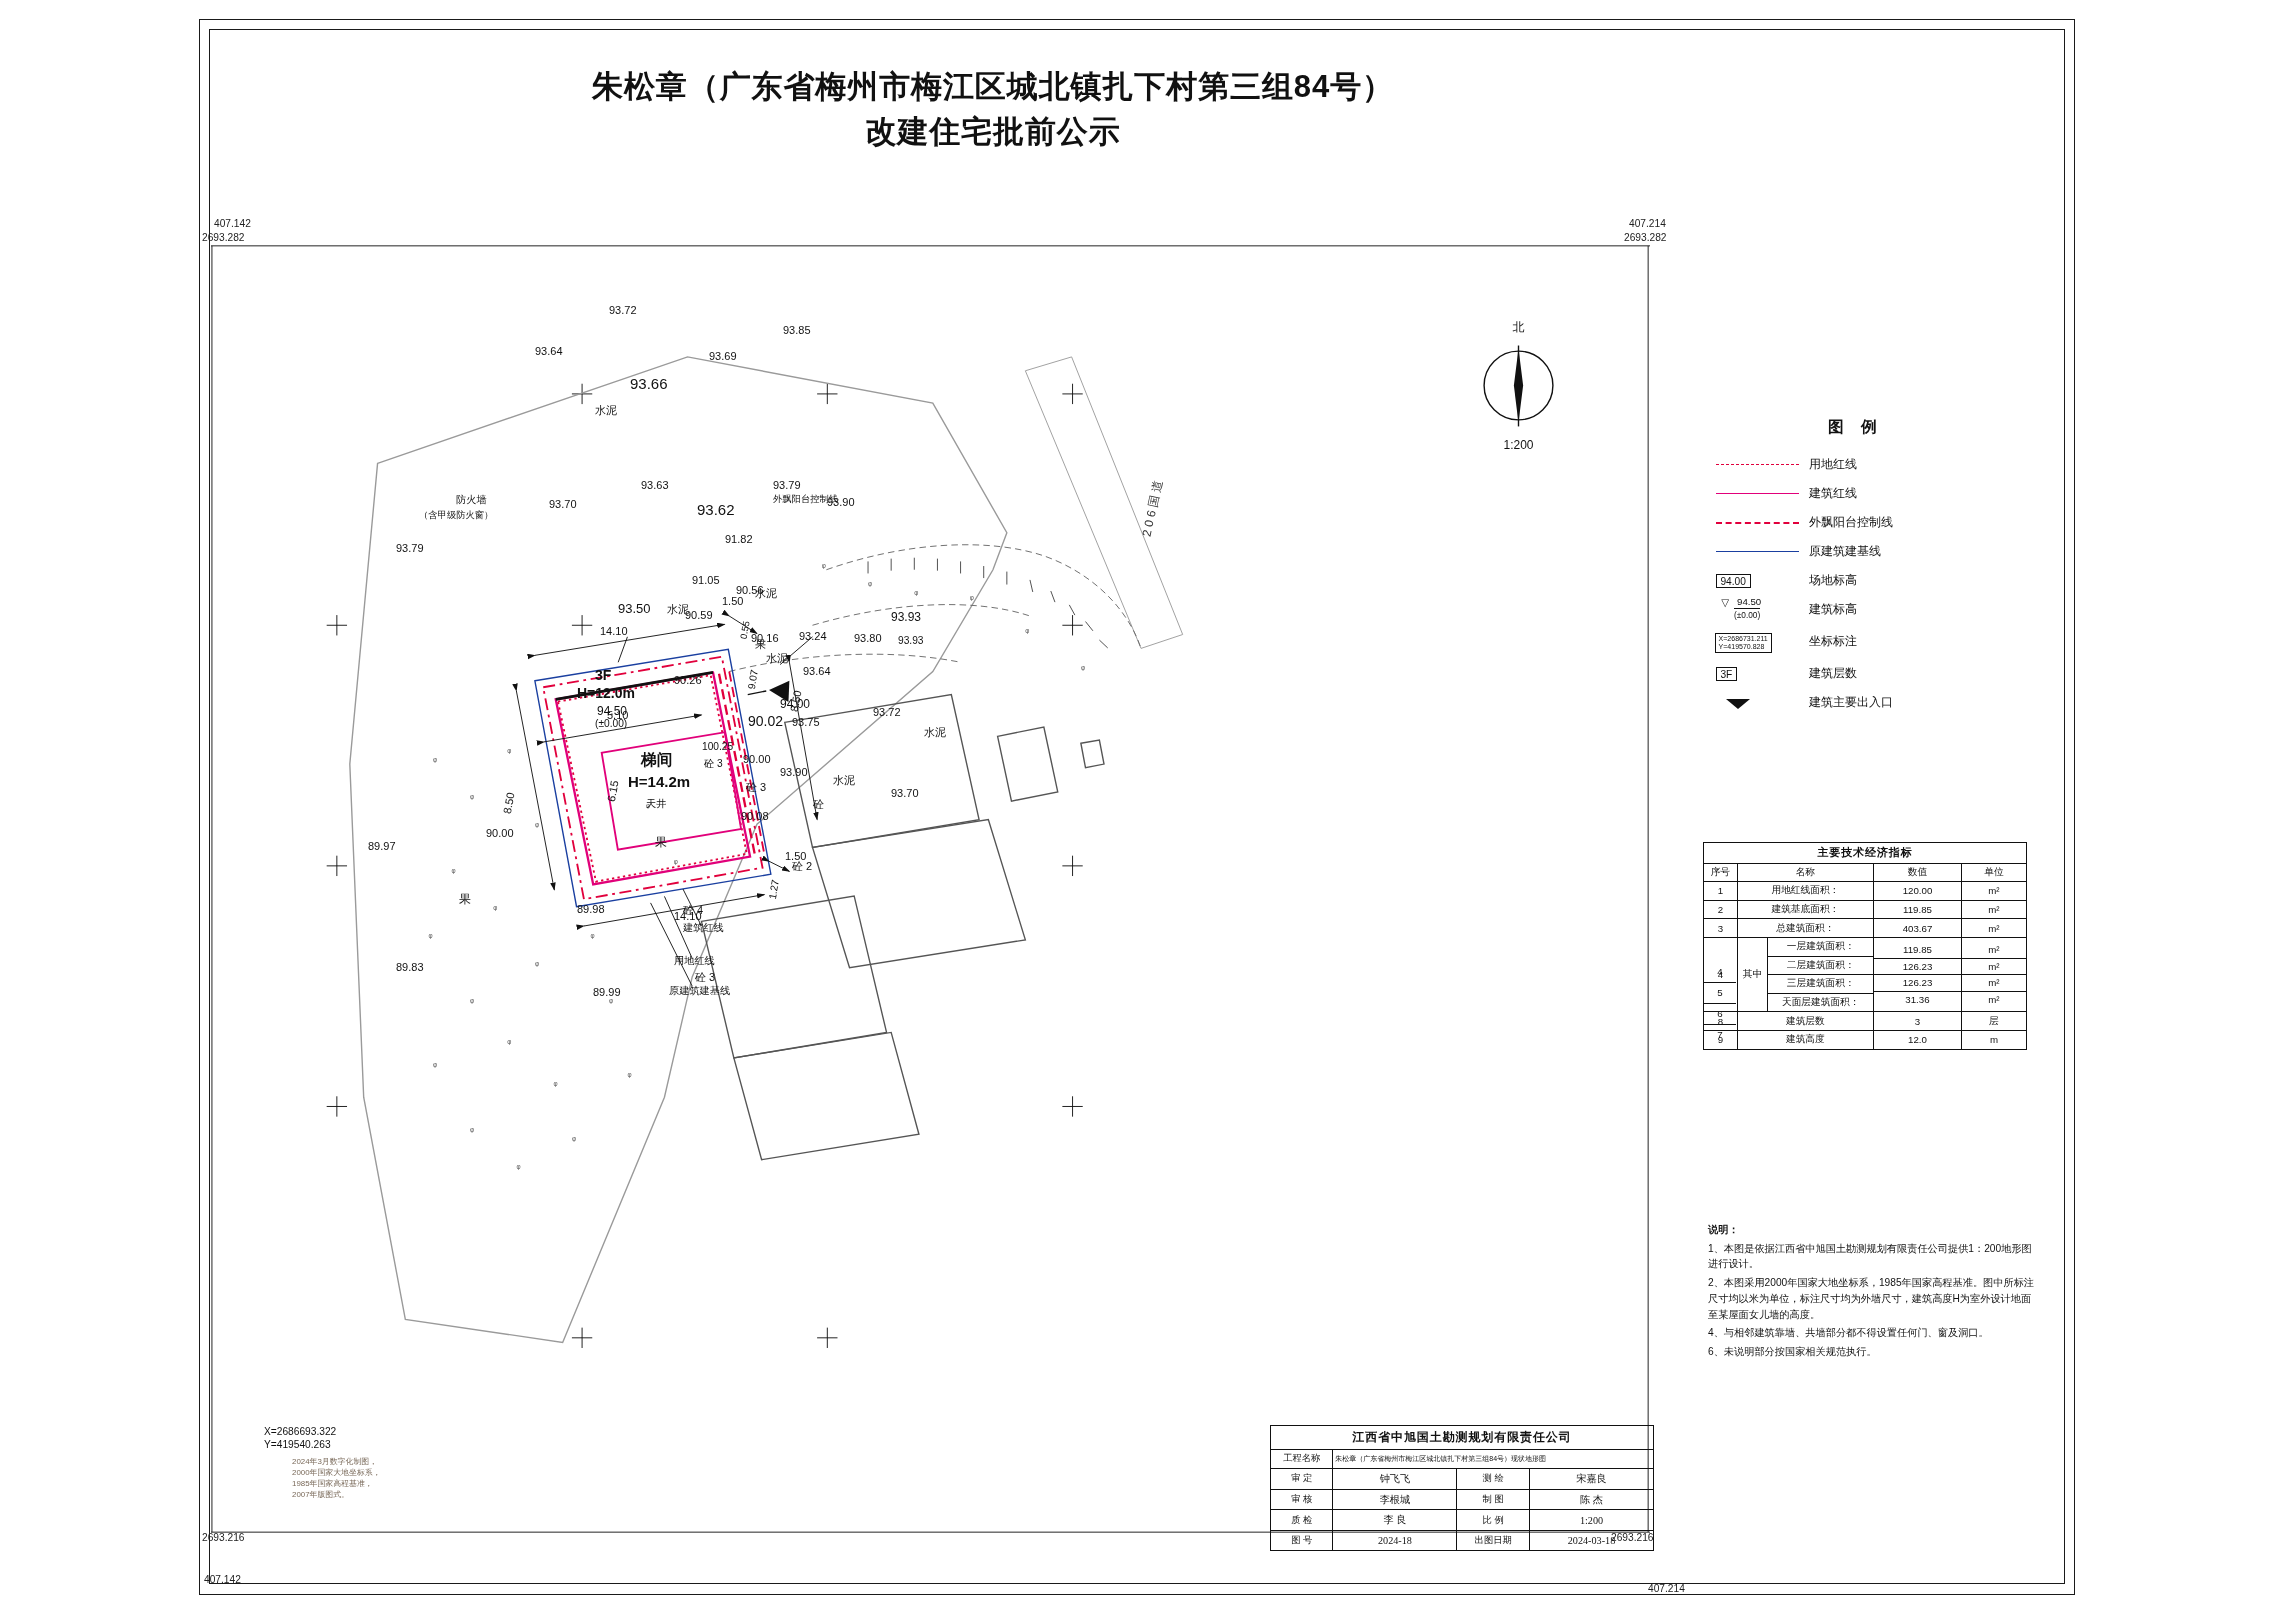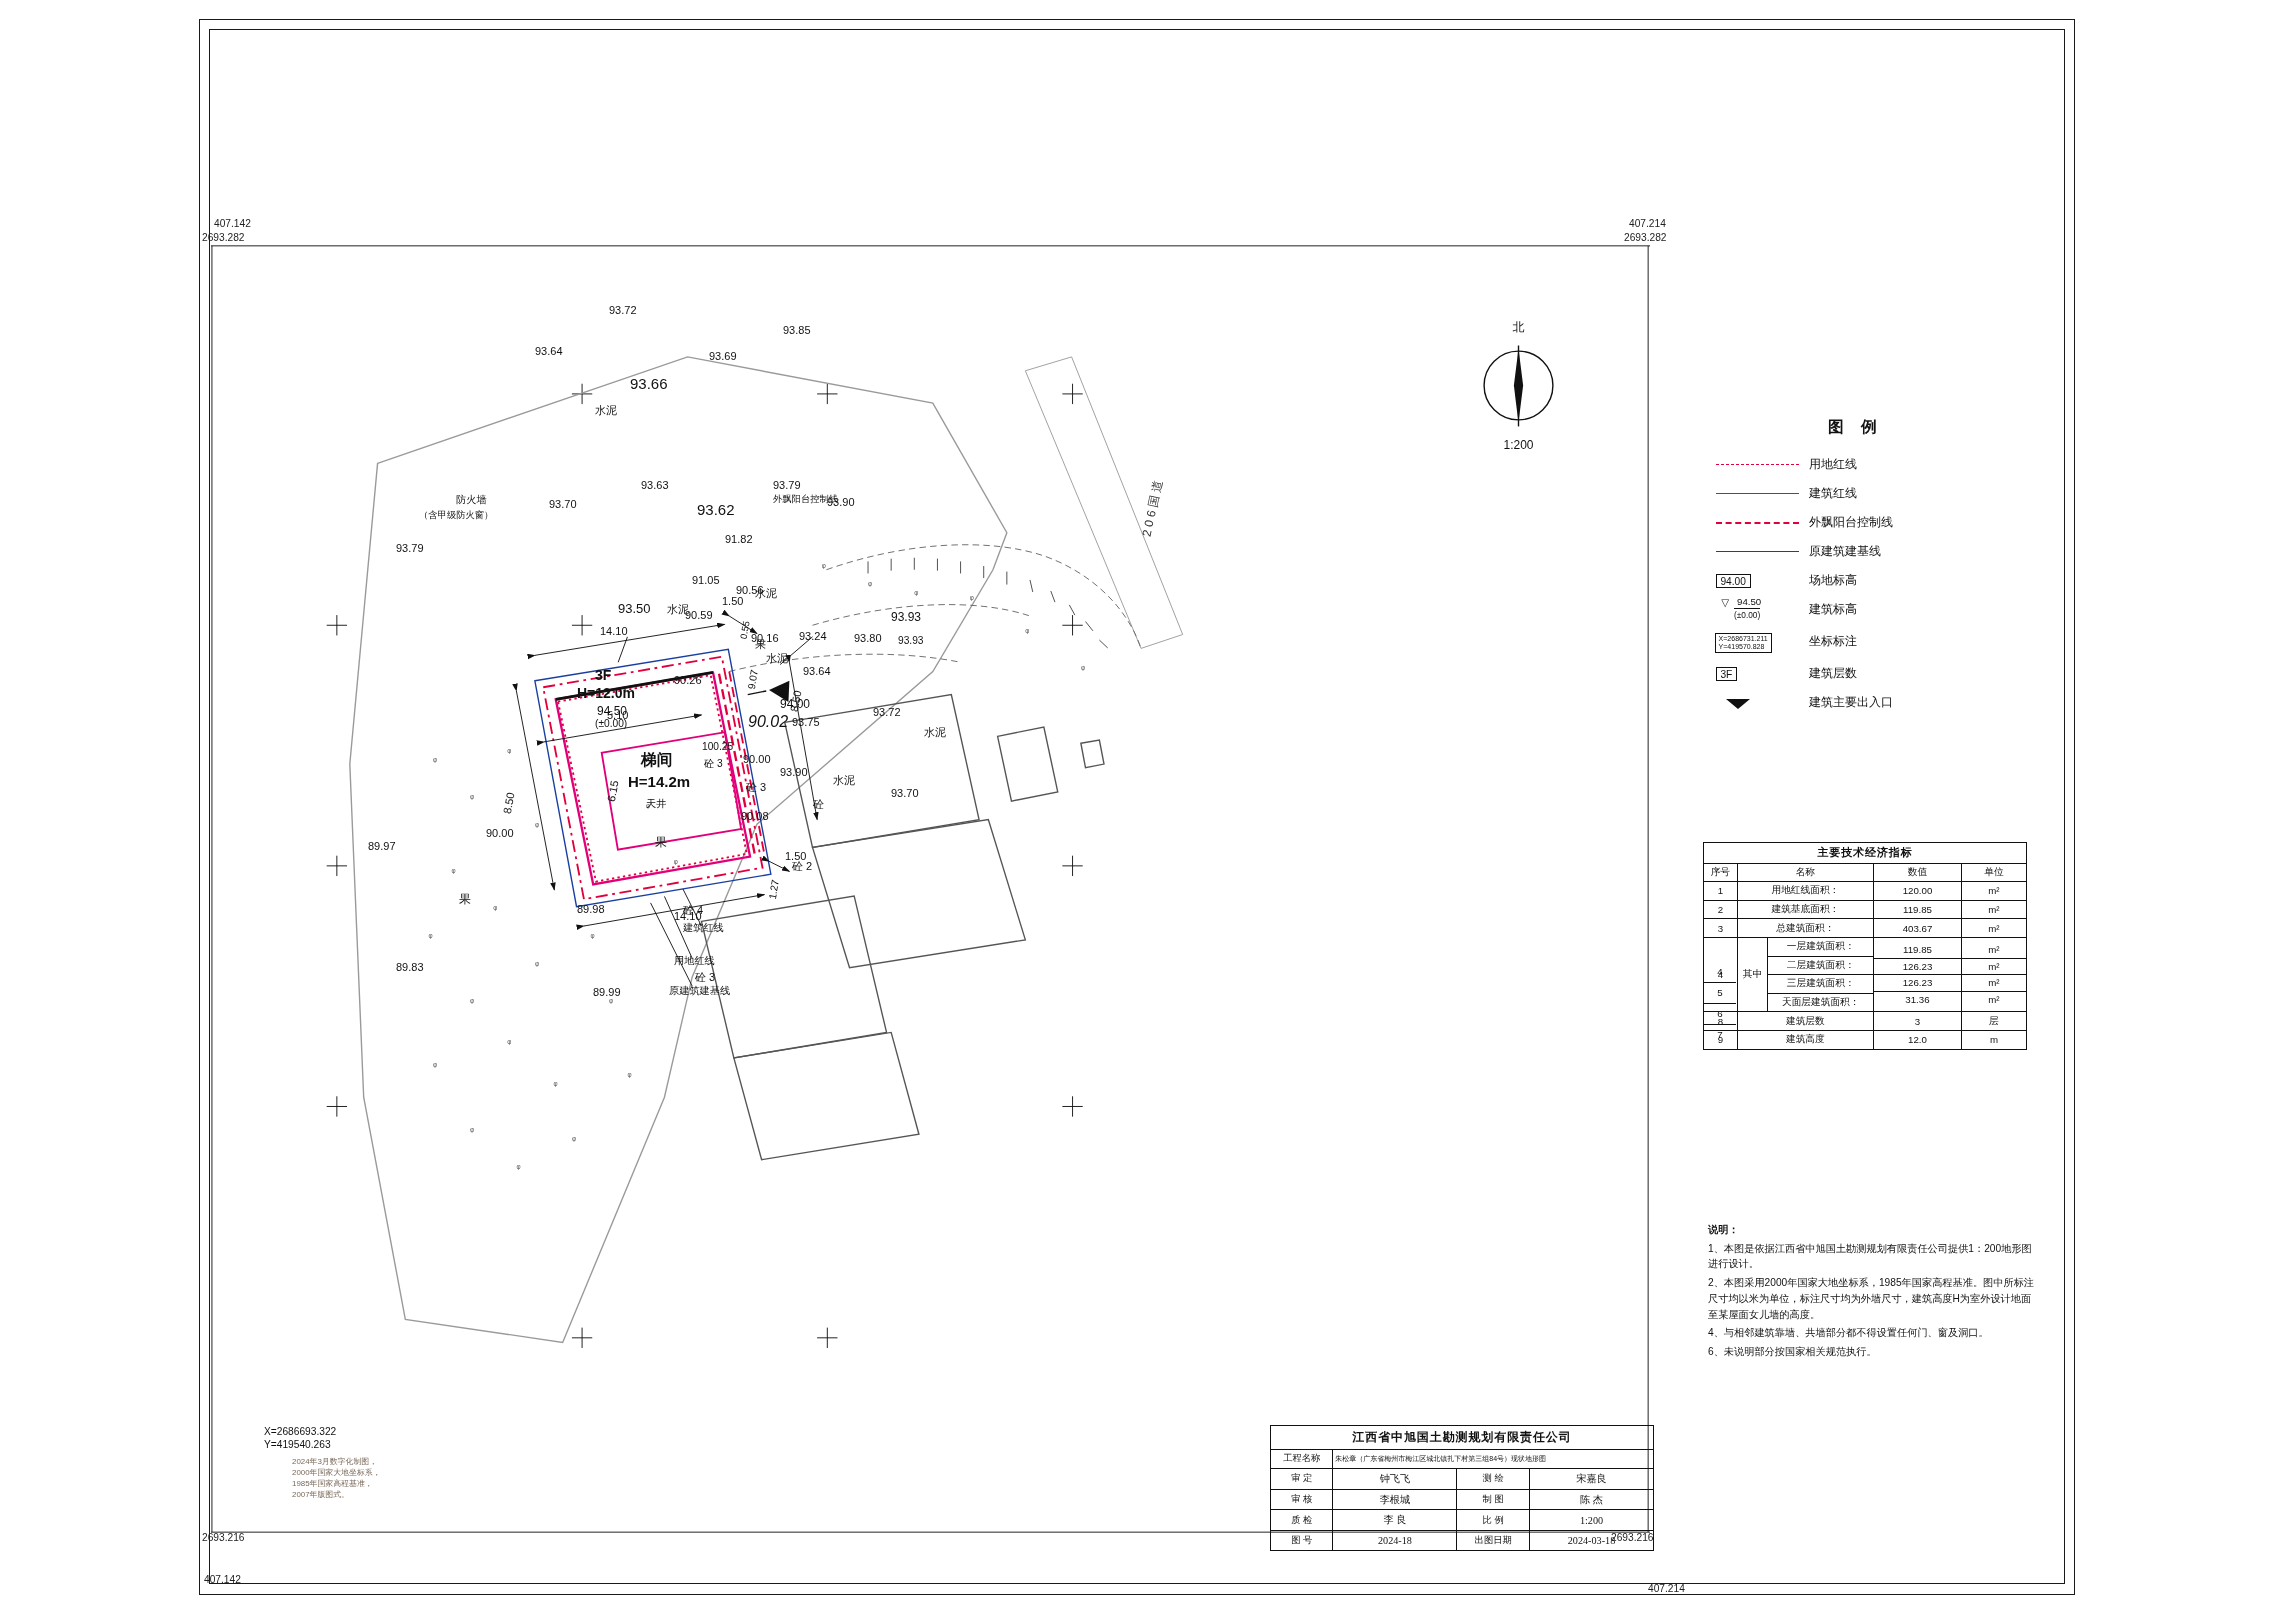--- a/index.html
+++ b/index.html
@@ -65,20 +65,24 @@
   .north .scale{font-size:12px;margin-top:4.6px;}
 </style>
 </head>
 <body>
 
 <div class="sheet">
 
   <div class="frame-outer"></div>
   <div class="frame-inner"></div>
 
+  <div class="title-block">
+    <div class="title-line">朱松章（广东省梅州市梅江区城北镇扎下村第三组84号）</div>
+    <div class="title-line">改建住宅批前公示</div>
+  </div>
 
   <div class="corner" style="left:214px;top:218px;">407.142</div>
   <div class="corner" style="left:202px;top:232px;">2693.282</div>
   <div class="corner" style="left:1629px;top:218px;">407.214</div>
   <div class="corner" style="left:1624px;top:232px;">2693.282</div>
   <div class="corner" style="left:202px;top:1532px;">2693.216</div>
   <div class="corner" style="left:204px;top:1574px;">407.142</div>
   <div class="corner" style="left:1611px;top:1532px;">2693.216</div>
   <div class="corner" style="left:1648px;top:1583px;">407.214</div>
 
@@ -219,21 +223,21 @@
     <div style="position:absolute;left:456px;top:384px;font-size:11px;">水泥</div>
     <div style="position:absolute;left:544px;top:368px;font-size:11px;">水泥</div>
     <div style="position:absolute;left:528px;top:414px;font-size:11px;margin-left:12px;">90.16</div>
     <div style="position:absolute;left:588px;top:412px;font-size:11px;">93.24</div>
     <div style="position:absolute;left:643px;top:414px;font-size:11px;">93.80</div>
     <div style="position:absolute;left:680px;top:392px;font-size:12px;">93.93</div>
     <div style="position:absolute;left:687px;top:417px;font-size:10.2px;">93.93</div>
     <div style="position:absolute;left:555px;top:433px;font-size:11px;">水泥</div>
     <div style="position:absolute;left:592px;top:447px;font-size:11px;">93.64</div>
     <div style="position:absolute;left:463px;top:456px;font-size:11px;">90.26</div>
-    <div style="position:absolute;left:537px;top:495px;font-size:16px;font-style:italic;">90.02</div>
+    <div style="position:absolute;left:537px;top:495px;font-size:14px;">90.02</div>
     <div style="position:absolute;left:581px;top:498px;font-size:11px;">93.75</div>
     <div style="position:absolute;left:662px;top:488px;font-size:11px;">93.72</div>
     <div style="position:absolute;left:713px;top:507px;font-size:11px;">水泥</div>
     <div style="position:absolute;left:569px;top:548px;font-size:11px;">93.90</div>
     <div style="position:absolute;left:622px;top:555px;font-size:11px;">水泥</div>
     <div style="position:absolute;left:535px;top:562px;font-size:11px;">砼 3</div>
     <div style="position:absolute;left:602px;top:579px;font-size:11px;">砼</div>
     <div style="position:absolute;left:680px;top:569px;font-size:11px;">93.70</div>
     <div style="position:absolute;left:581px;top:641px;font-size:11px;">砼 2</div>
     <div style="position:absolute;left:472px;top:685px;font-size:11px;">砼 4</div>

